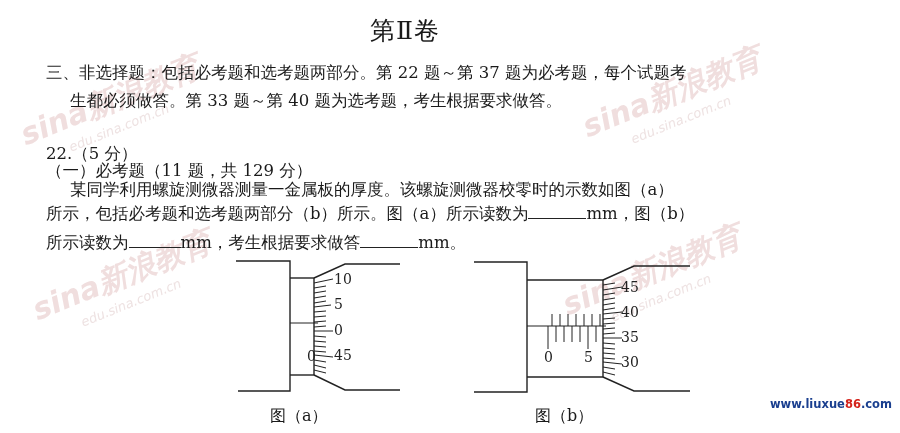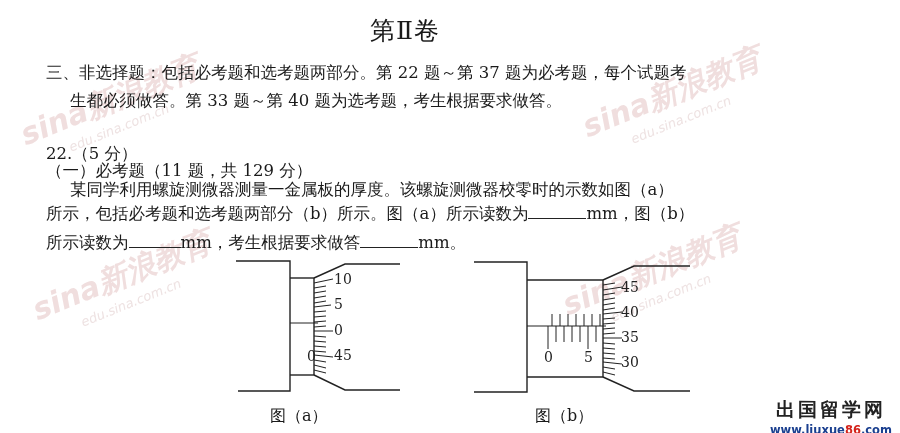--- a/index.html
+++ b/index.html
@@ -144,15 +144,14 @@
     <text x="621" y="367">30</text>
     <text x="544" y="362">0</text>
     <text x="584" y="362">5</text>
   </g>
 </svg>
 
 <div class="abs caption" style="left:270px;top:406px;">图（a）</div>
 <div class="abs caption" style="left:535px;top:406px;text-align:center;">图（b）</div>
 
 <div class="abs logo">
-  <div class="cn">出国留学网</div>
   <div class="url"><span>www.liuxue</span><span class="hl">86</span><span>.com</span></div>
 </div>
 
 </body></html>

